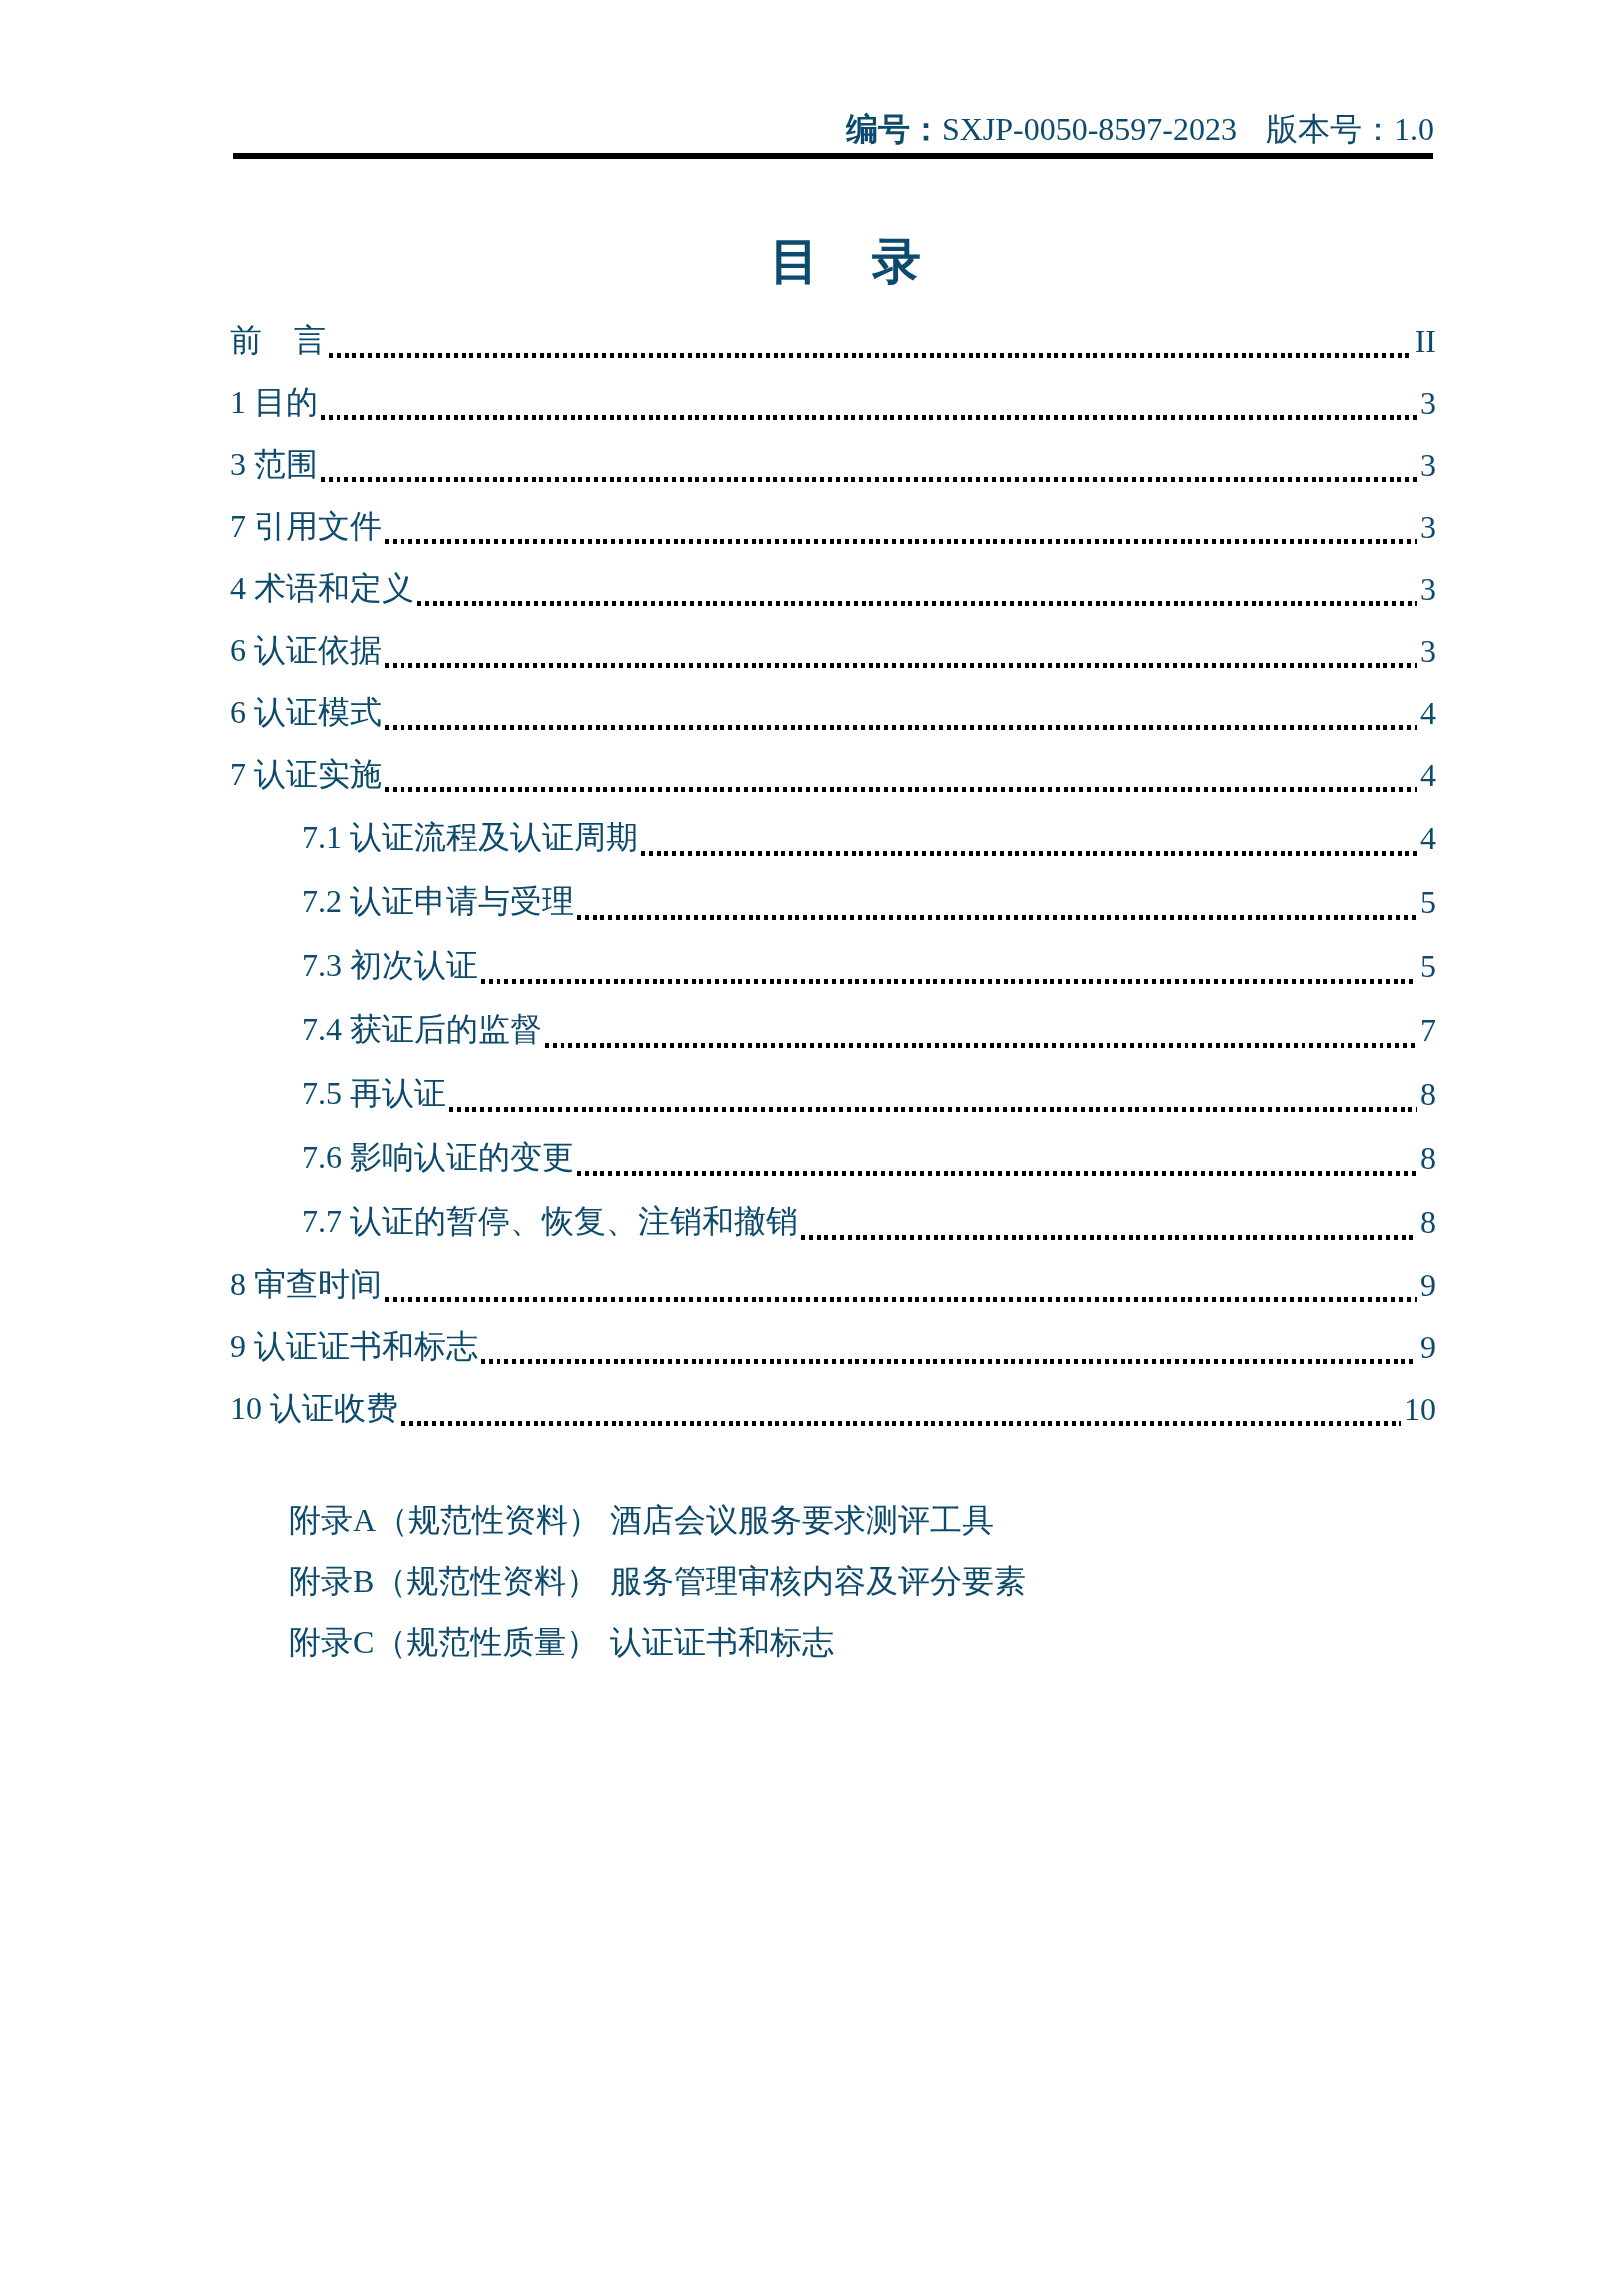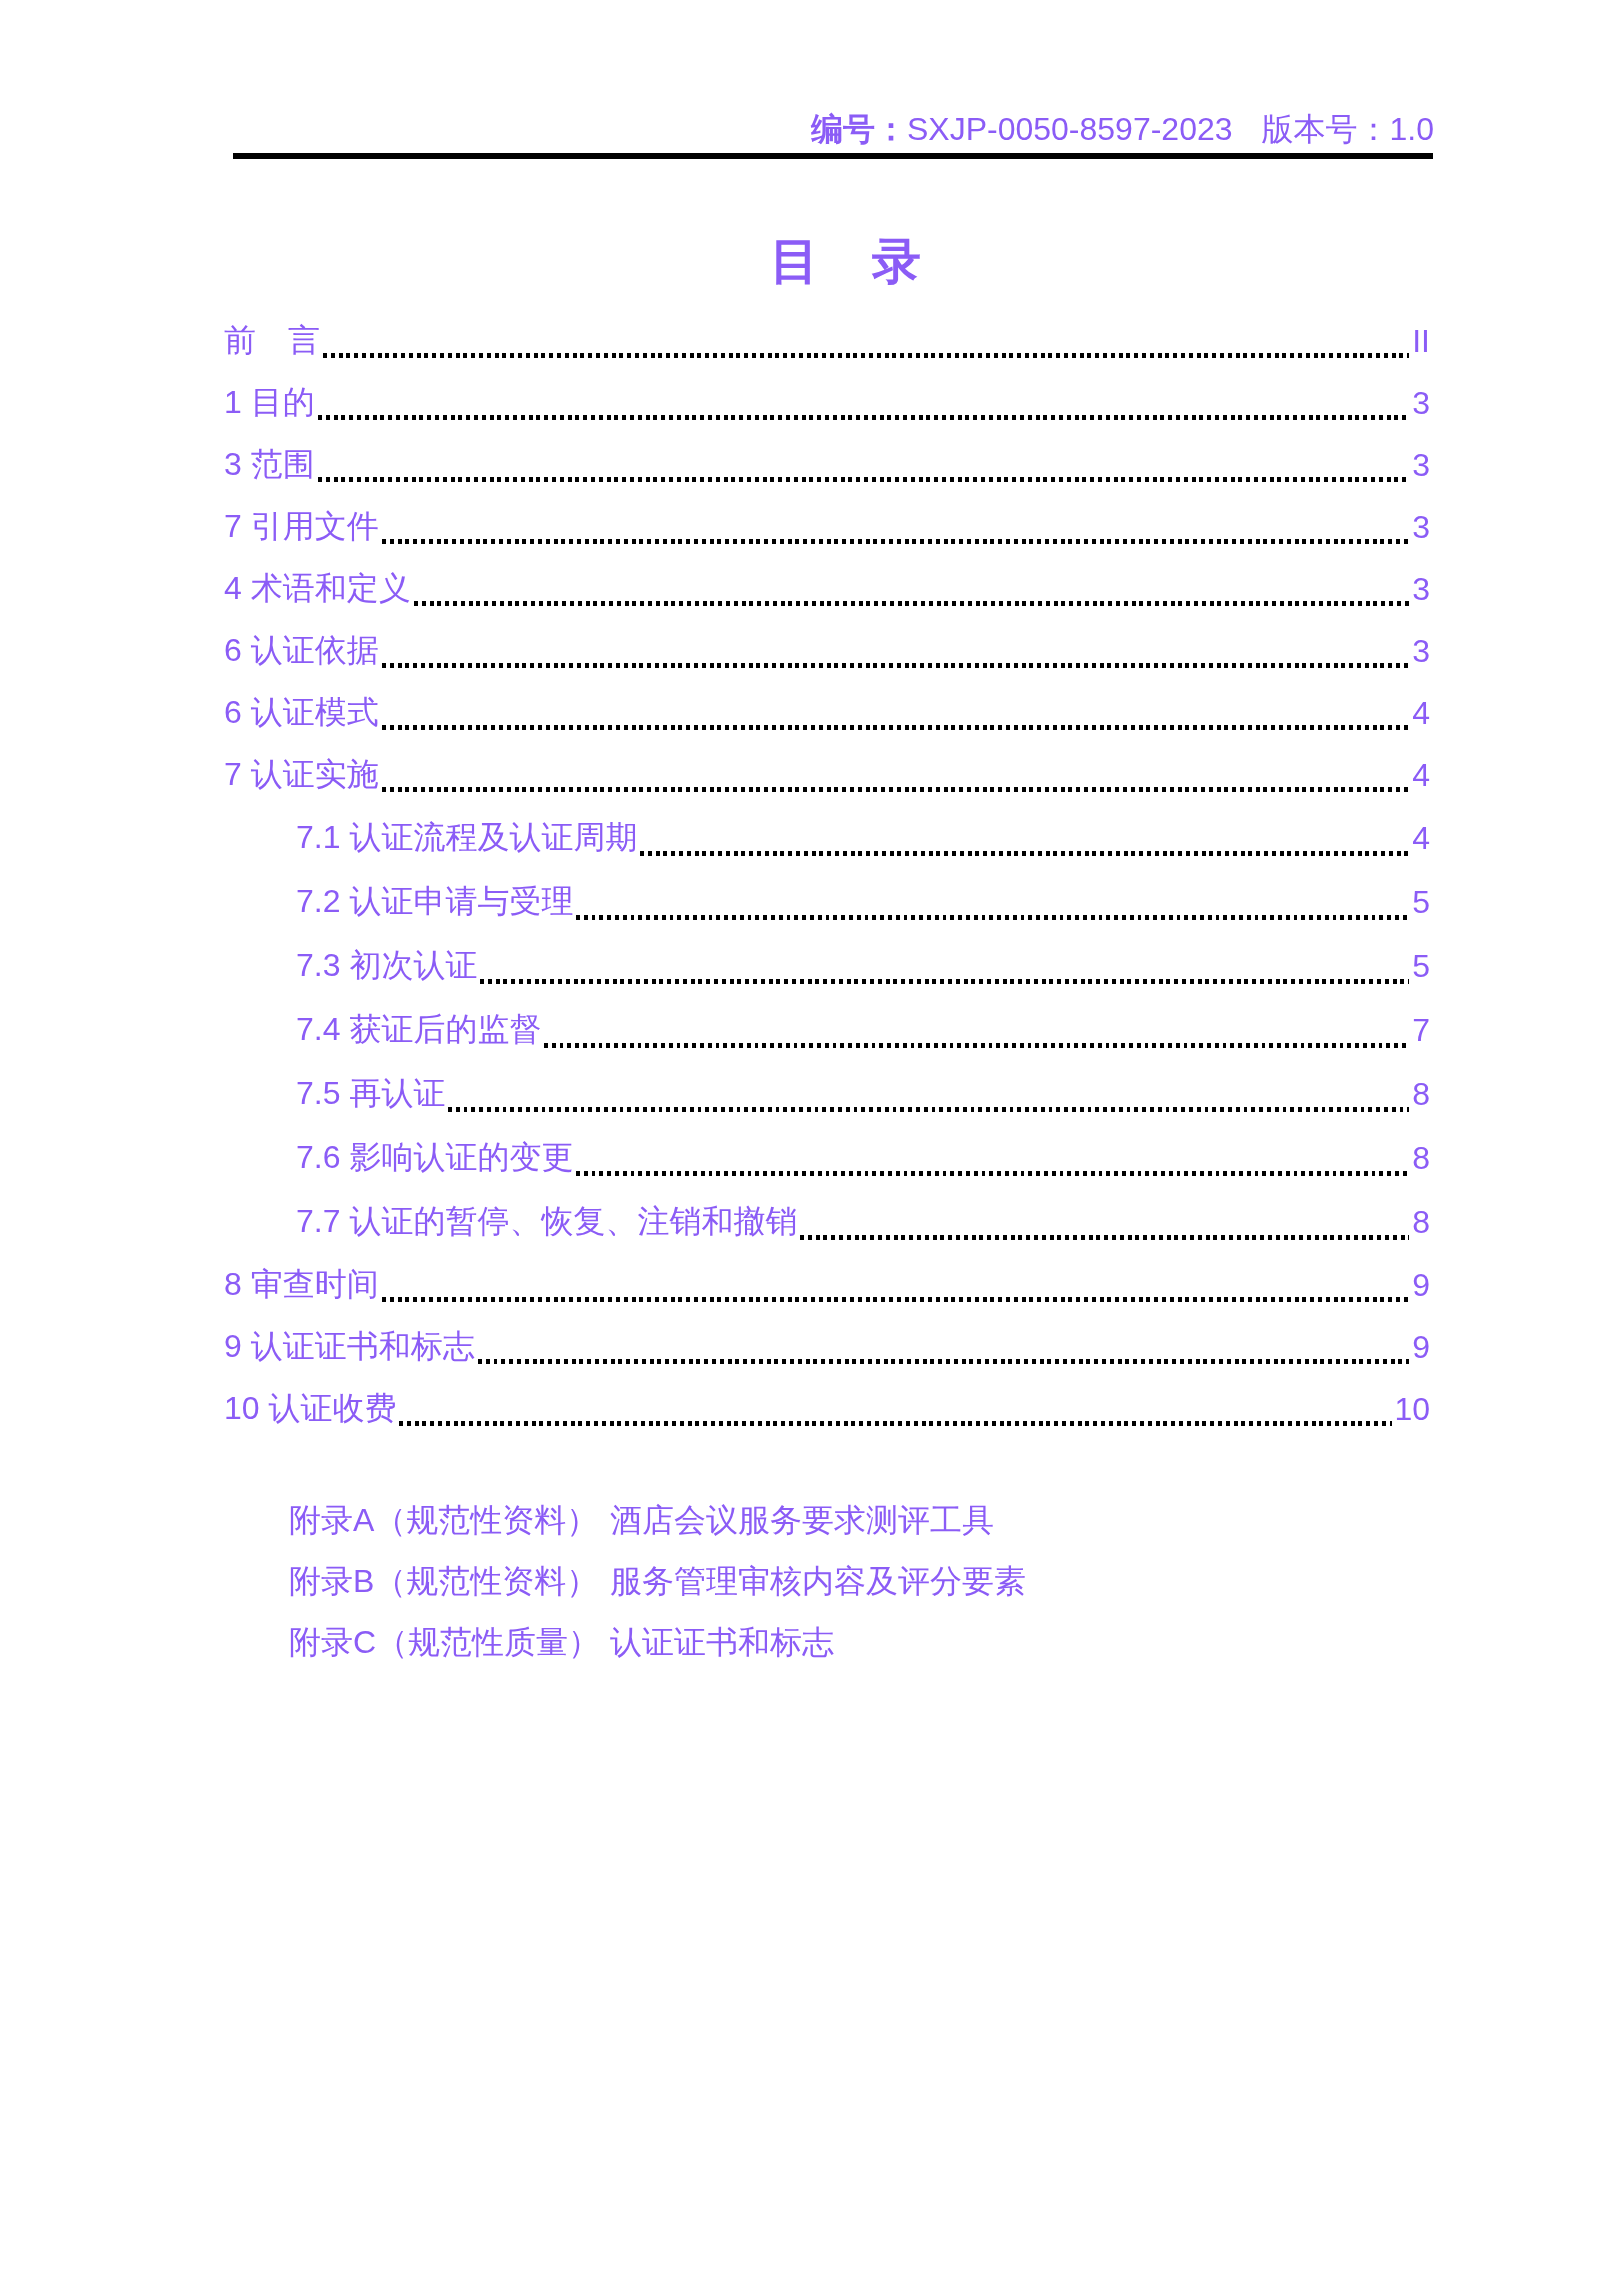--- a/index.html
+++ b/index.html
@@ -5,22 +5,22 @@
   html, body {
     margin: 0;
     padding: 0;
     background: #ffffff;
   }
   .page {
     position: relative;
     width: 1621px;
     height: 2075px;
     background: #ffffff;
-    color: #8b5cf6;
-    font-family: Liberation Sans, sans-serif;
+    color: #0c4a6e;
+    font-family: Liberation Serif, serif;
     overflow: hidden;
   }
 
   
   .header-text {
     position: absolute;
     top: 108px;
     left: 230px;
     width: 1204px;
     text-align: right;
@@ -49,21 +49,21 @@
     font-size: 49px;
     font-weight: bold;
     letter-spacing: 2px;
     padding-left: 36px;
   }
 
   
   .toc {
     position: absolute;
     top: 310px;
-    left: 224px;
+    left: 230px;
     width: 1206px;
   }
   .toc-row {
     display: flex;
     align-items: center;
     height: 62px;
     font-size: 32px;
   }
   .toc-row.level-2 {
     padding-left: 72px;

